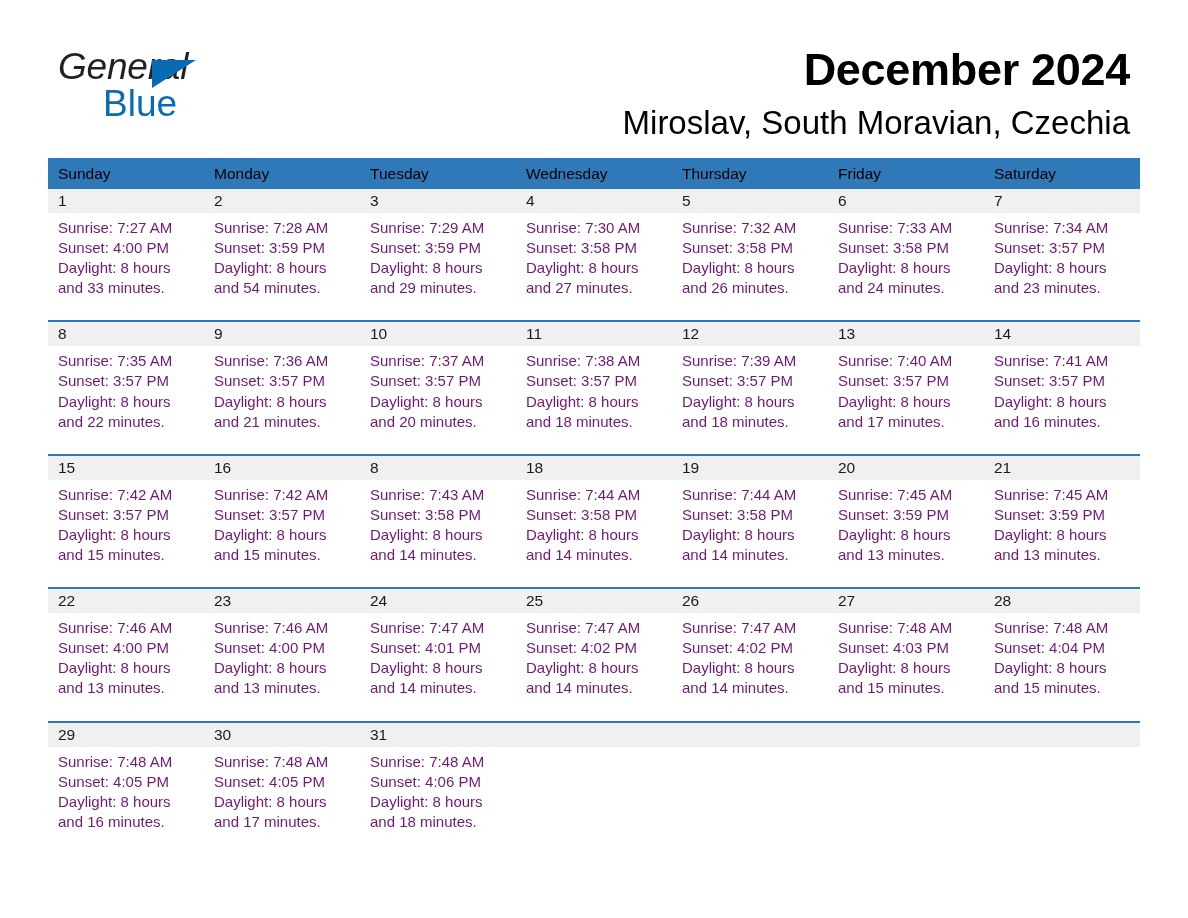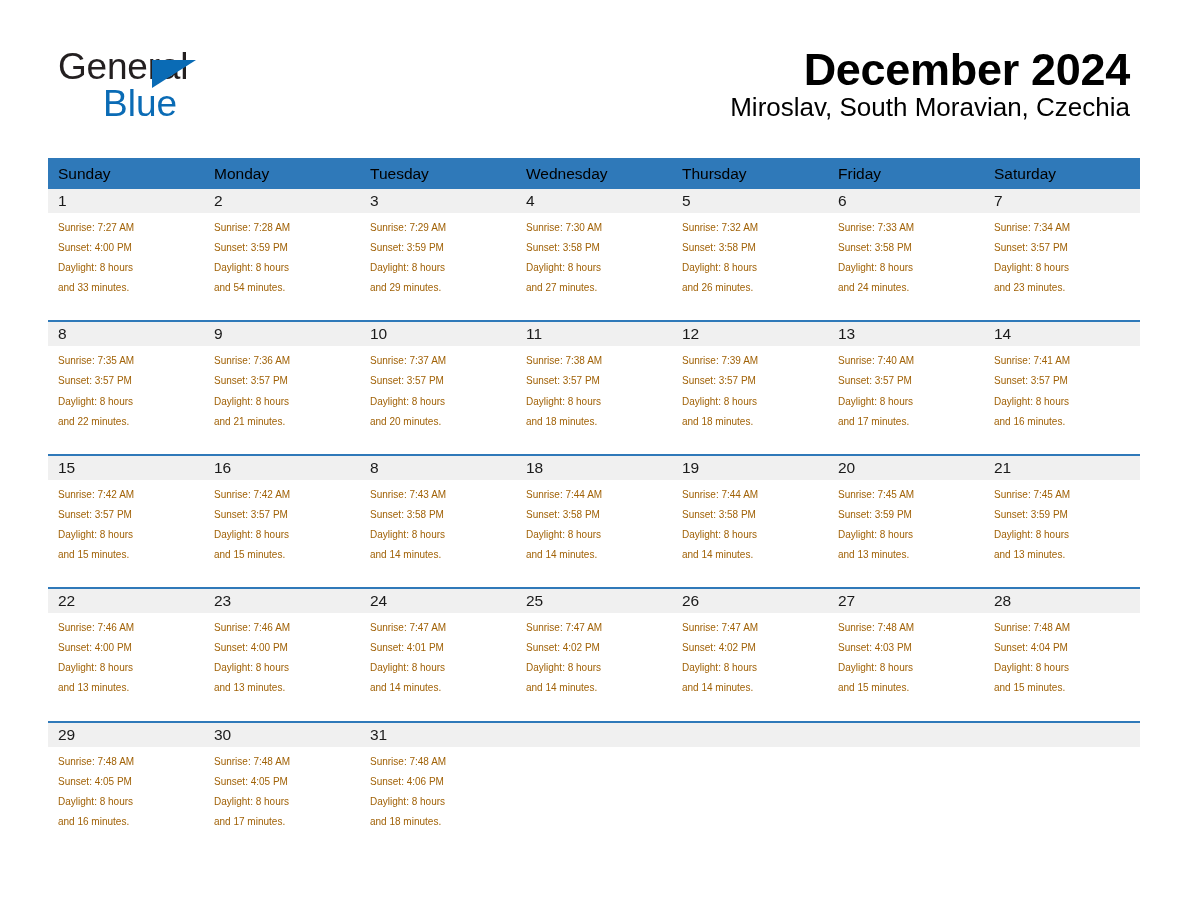--- a/index.html
+++ b/index.html
@@ -35,20 +35,21 @@
   }
   .logo-general {
     font-size: 37px;
     color: #231f20;
     letter-spacing: -0.2px;
     line-height: 1;
     font-weight: 400;
     position: absolute;
     left: 0;
     top: 0;
+    font-style: italic;
   }
   .logo-tri {
     position: absolute;
     left: 94px;
     top: 12px;
     width: 0;
     height: 0;
     border-left: 44px solid #0a6bb5;
     border-bottom: 28px solid transparent;
   }
@@ -70,21 +71,22 @@
   }
   .cal-title {
     font-size: 45px;
     color: #000000;
     line-height: 1.05;
     font-weight: 700;
     letter-spacing: -0.3px;
     white-space: nowrap;
   }
   .cal-subtitle {
-    font-size: 26px;
+    margin-top: 12px;
+    font-size: 33px;
     color: #000000;
     line-height: 1.1;
     font-weight: 400;
     white-space: nowrap;
   }
 
   
   .calendar {
     position: absolute;
     left: 48px;
@@ -137,22 +139,22 @@
     display: flex;
     background: #ffffff;
     padding-top: 5px;
     padding-bottom: 4px;
   }
   .cell {
     flex: 1 1 0;
     padding-left: 10px;
     padding-right: 6px;
     box-sizing: border-box;
-    font-size: 10px;
-    color: #a16207;
+    font-size: 15px;
+    color: #701a75;
     line-height: 20.1px;
   }
   .cell .line {
     white-space: nowrap;
   }
   .cell.empty { visibility: hidden; }
 </style>
 </head>
 <body>
 

